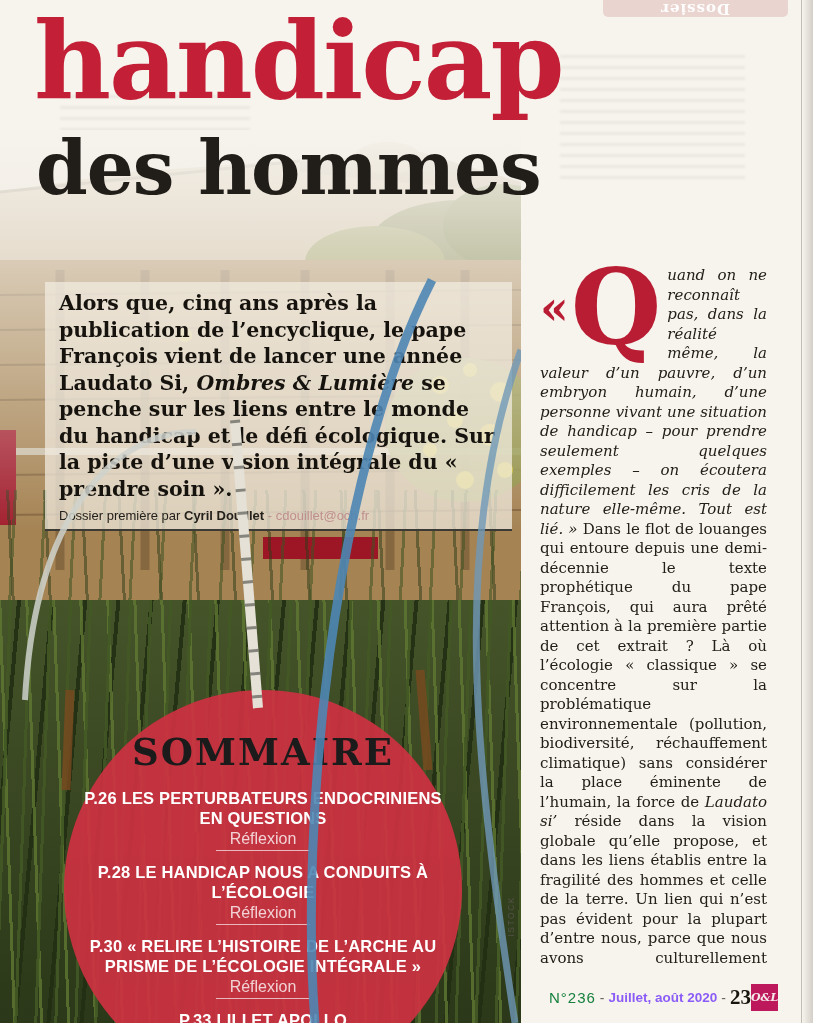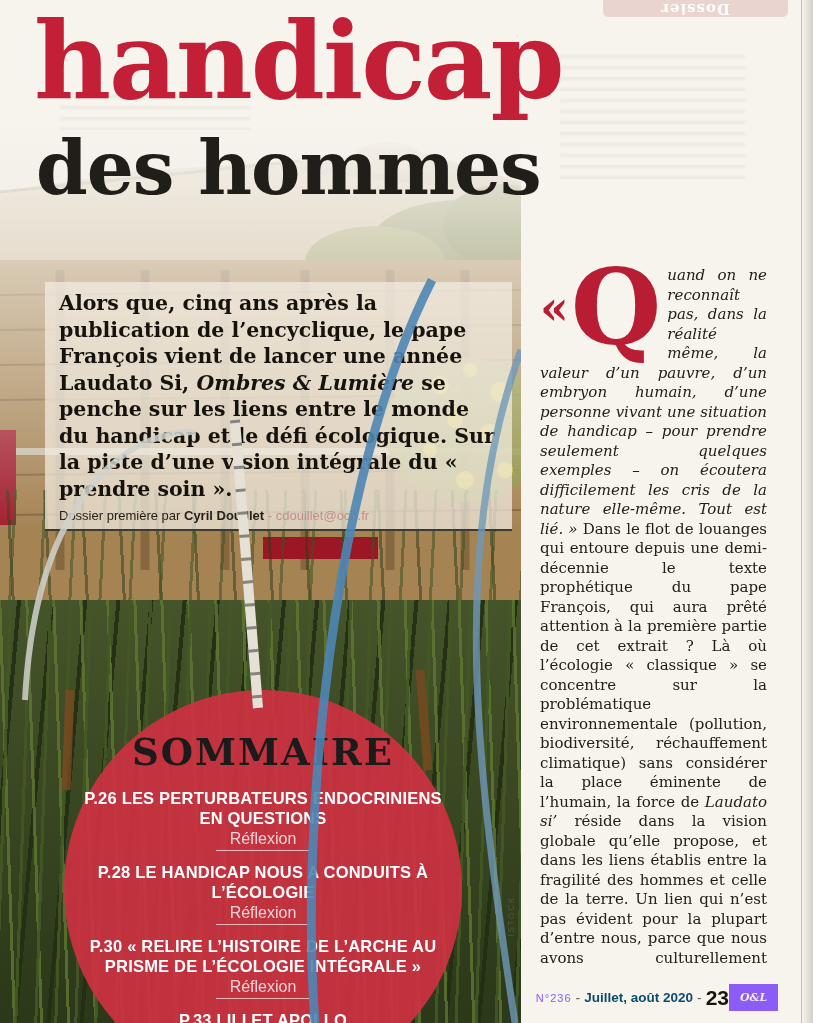--- a/index.html
+++ b/index.html
@@ -71,25 +71,25 @@
   .dropQ{color:#b91d33;font-size:104px;font-weight:bold;line-height:.78;
     font-family:"DejaVu Serif", serif;}
   
   .credit{position:absolute;left:506px;top:896px;writing-mode:vertical-rl;
     transform:rotate(180deg);font-family:"Liberation Sans", sans-serif;
     font-size:8.5px;letter-spacing:1.5px;color:#55524a;}
   
   .footer{position:absolute;left:528px;top:984px;width:250px;
     display:flex;align-items:center;justify-content:flex-end;
     font-family:"Liberation Sans", sans-serif;}
-  .issue{color:#8b5cf6;font-size:11px;letter-spacing:1px;}
+  .issue{color:#15803d;font-size:15px;letter-spacing:1px;}
   .fsep{color:#6c675d;font-size:14px;margin:0 4px;}
-  .fdate{color:#0c4a6e;font-weight:bold;font-size:13.5px;}
-  .fpage{color:#18150f;font-weight:bold;font-size:21px;}
-  .logo{width:49px;height:27px;background:#8b5cf6;color:#f4e9e9;
+  .fdate{color:#8b5cf6;font-weight:bold;font-size:13.5px;}
+  .fpage{color:#18150f;font-weight:bold;font-size:21px;font-family:Liberation Serif, serif;}
+  .logo{width:27px;height:27px;background:#be185d;color:#f4e9e9;
     display:flex;align-items:center;justify-content:center;
     font-family:"DejaVu Serif", serif;font-size:11px;font-weight:bold;font-style:italic;}
 </style>
 </head>
 <body>
 
 <div class="page">
 
   <div class="ghost-block" style="left:60px;top:95px;width:190px;height:70px;"></div>
   <div class="ghost-block" style="left:560px;top:55px;width:185px;height:125px;"></div>

